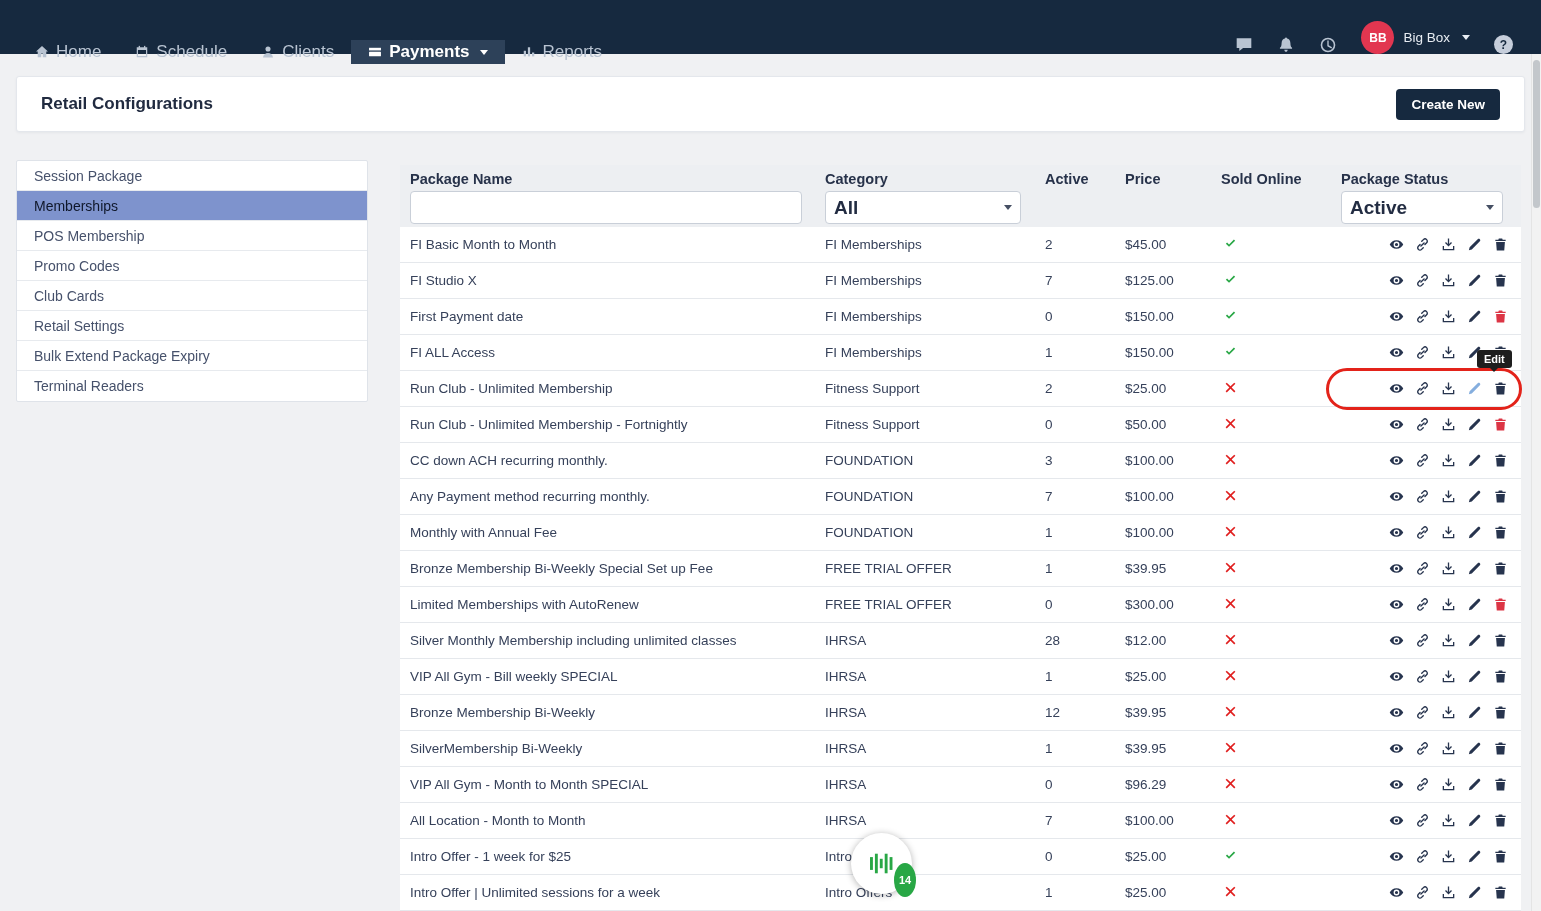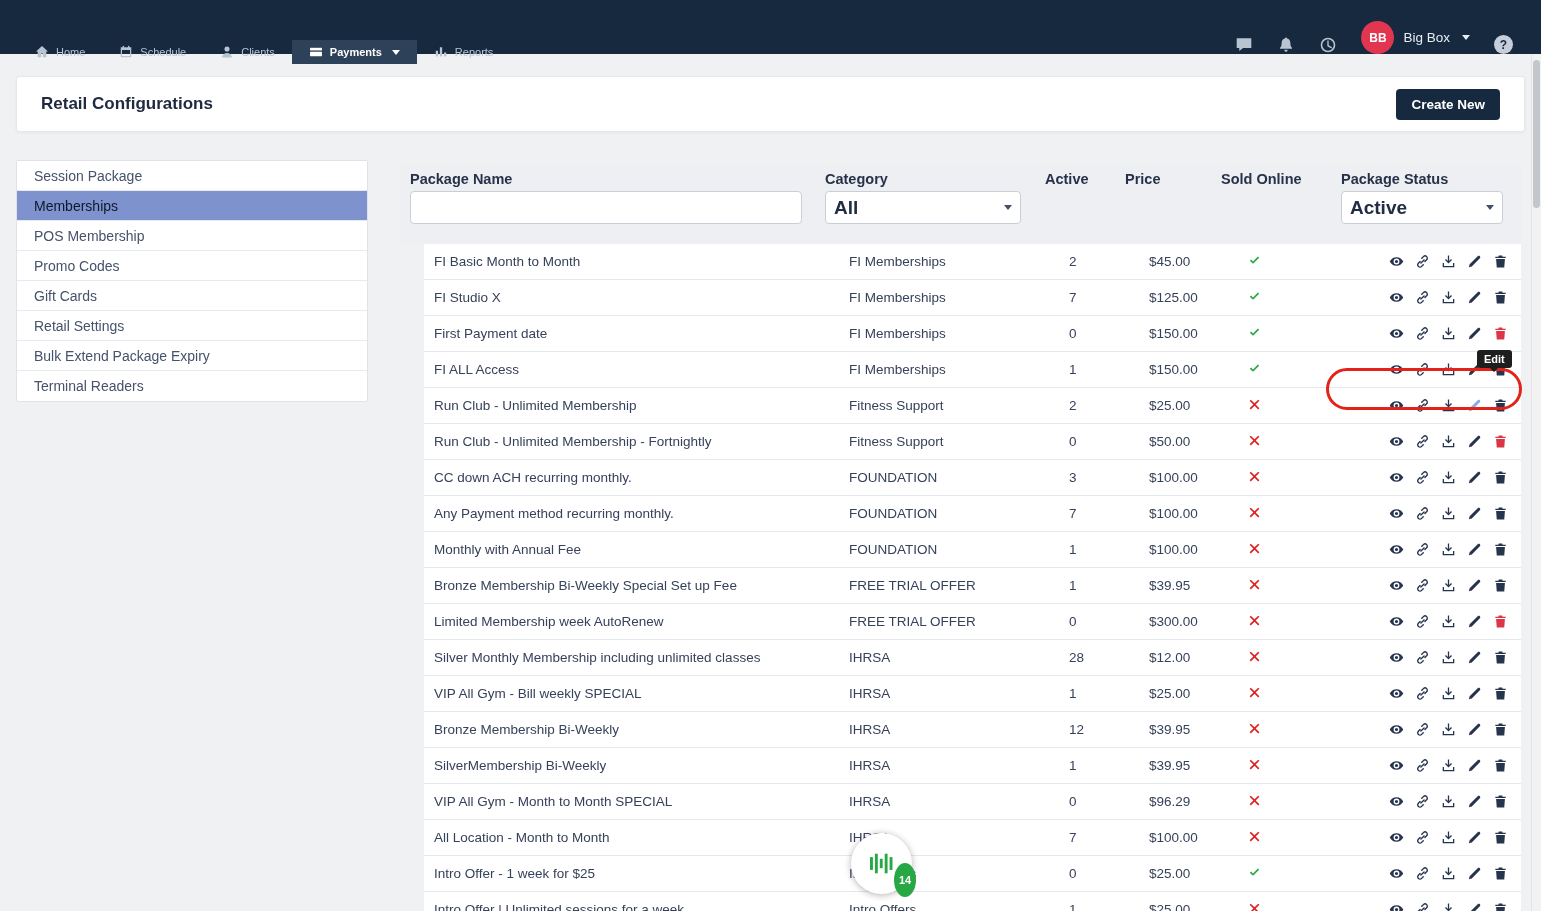--- a/index.html
+++ b/index.html
@@ -7,21 +7,21 @@
   body {
     width: 1541px; height: 911px; position: relative;
     background: #f0f1f3;
     font-family: "Liberation Sans", sans-serif;
   }
   svg { fill: currentColor; }
 
   
   .navbar { height: 54px; background: #16293f; display: flex; align-items: stretch; color: #b9c4d2; }
   .nav-left { display: flex; align-items: stretch; padding-left: 18px; }
-  .nav-item { display: flex; align-items: center; gap: 7px; padding: 12px 17px; font-size: 11px; cursor: pointer; color: #b9c4d2; text-decoration: none; margin-top: 40px; }
+  .nav-item { display: flex; align-items: center; gap: 7px; padding: 12px 17px; font-size: 17px; cursor: pointer; color: #b9c4d2; text-decoration: none; margin-top: 40px; }
   .nav-item.active { background: #2d4159; color: #fff; font-weight: bold; }
   .nico { width: 14px; height: 14px; flex: none; }
   .caret { width: 0; height: 0; border-left: 4px solid transparent; border-right: 4px solid transparent; border-top: 5px solid currentColor; display: inline-block; margin-left: 3px; }
   .nav-right { margin-left: auto; display: flex; align-items: flex-end; gap: 24px; padding-right: 28px; }
   .nav-icon-btn { width: 18px; height: 18px; color: #b9c4d2; cursor: pointer; flex: none; }
   .user { display: flex; align-items: center; gap: 9px; color: #e8edf3; font-size: 13.5px; cursor: pointer; }
   .avatar { width: 33px; height: 33px; border-radius: 50%; background: #e23650; color: #fff; font-size: 12px; font-weight: bold; display: flex; align-items: center; justify-content: center; }
   .help-badge { width: 19px; height: 19px; border-radius: 50%; background: #c6cedb; color: #16293f; font-size: 12px; font-weight: bold; display: flex; align-items: center; justify-content: center; cursor: pointer; }
 
   
@@ -33,31 +33,31 @@
   
   .content { display: flex; align-items: flex-start; margin: 28px 20px 0 16px; }
 
   .sidebar { width: 352px; background: #fff; border: 1px solid #dfe3e9; border-radius: 2px; flex: none; }
   .side-item { height: 30px; display: flex; align-items: center; padding: 0 17px; font-size: 14px; color: #46516b; border-bottom: 1px solid #e7eaee; cursor: pointer; }
   .side-item:last-child { border-bottom: none; }
   .side-item.selected { background: #7e93cd; color: #0f172a; }
 
   .table-wrap { flex: 1; margin-left: 32px; margin-top: 5px; min-width: 0; }
   .t-grid { display: grid; grid-template-columns: 415px 220px 80px 96px 120px minmax(0,1fr); align-items: center; }
-  .t-head { background: #edeff2; padding: 6px 0 20px; }
+  .t-head { background: #edeff2; padding: 6px 0 3px; }
   .t-head-labels > div { font-size: 14.5px; font-weight: bold; color: #27324a; padding-left: 10px; white-space: nowrap; }
   .t-head-filters { margin-top: 4px; }
   .f-input { margin-left: 10px; width: 392px; height: 33px; border: 1px solid #c9cfd8; border-radius: 4px; font-size: 13.5px; padding: 0 8px; font-family: inherit; background: #fff; color: #333; }
   .sel-wrap { position: relative; margin-left: 10px; display: inline-block; }
   .sel-wrap select { appearance: none; -webkit-appearance: none; height: 33px; border: 1px solid #c9cfd8; border-radius: 4px; background: #fff; font-size: 19px; font-weight: bold; color: #222c42; padding: 0 26px 0 8px; font-family: inherit; width: 100%; cursor: pointer; }
   .sel-wrap::after { content: ""; position: absolute; right: 9px; top: 14px; border-left: 4px solid transparent; border-right: 4px solid transparent; border-top: 5px solid #454f63; pointer-events: none; }
   .sel-cat { width: 196px; }
   .sel-status { width: 162px; }
 
-  .t-row { height: 36px; border-bottom: 1px solid #e5e8ec; background: #fff; margin-left: 24px; }
+  .t-row { height: 36px; border-bottom: 1px solid #e5e8ec; background: #fff; }
   .t-row .c { font-size: 13.5px; color: #36415a; padding-left: 10px; white-space: nowrap; overflow: hidden; text-overflow: ellipsis; }
   .c.sold { padding-left: 13px; }
   .c.actions { display: flex; justify-content: flex-end; align-items: center; gap: 11px; padding-right: 13px; overflow: visible; }
   .aicon { width: 15px; height: 15px; color: #27344e; cursor: pointer; flex: none; }
   .aicon.danger { color: #dc3545; }
   .aicon.highlight { color: #85aede; }
   .mark { width: 13px; height: 13px; }
   .mark.check { color: #28a745; }
   .mark.cross { color: #e01f1f; }
 
@@ -204,21 +204,21 @@
   <button class="create-btn">Create New</button>
 </section>
 
 <div class="content">
 
   <aside class="sidebar">
     <a class="side-item">Session Package</a>
     <a class="side-item selected">Memberships</a>
     <a class="side-item">POS Membership</a>
     <a class="side-item">Promo Codes</a>
-    <a class="side-item">Gift Cards</a>
+    <a class="side-item">Club Cards</a>
     <a class="side-item">Retail Settings</a>
     <a class="side-item">Bulk Extend Package Expiry</a>
     <a class="side-item">Terminal Readers</a>
   </aside>
 
   <div class="table-wrap">
     <div class="t-head">
       <div class="t-head-labels t-grid">
         <div>Package Name</div>
         <div>Category</div>
@@ -539,21 +539,21 @@
       <svg class="aicon">
               <use href="#i-pencil"></use>
             </svg>
       <svg class="aicon">
               <use href="#i-trash"></use>
             </svg>
     </div>
   </div>
 
   <div class="t-row t-grid">
-    <div class="c">Limited Membership week AutoRenew</div>
+    <div class="c">Limited Memberships with AutoRenew</div>
     <div class="c">FREE TRIAL OFFER</div>
     <div class="c">0</div>
     <div class="c">$300.00</div>
     <div class="c sold">
       
       <svg class="mark cross">
               <use href="#i-x"></use>
             </svg>
     </div>
     <div class="c actions">

